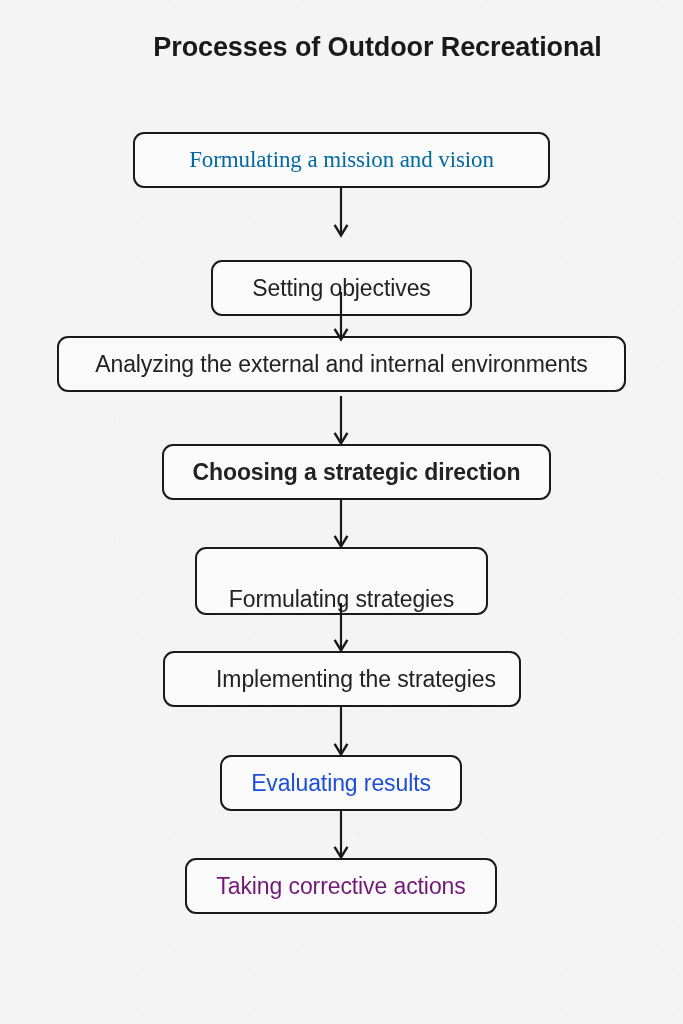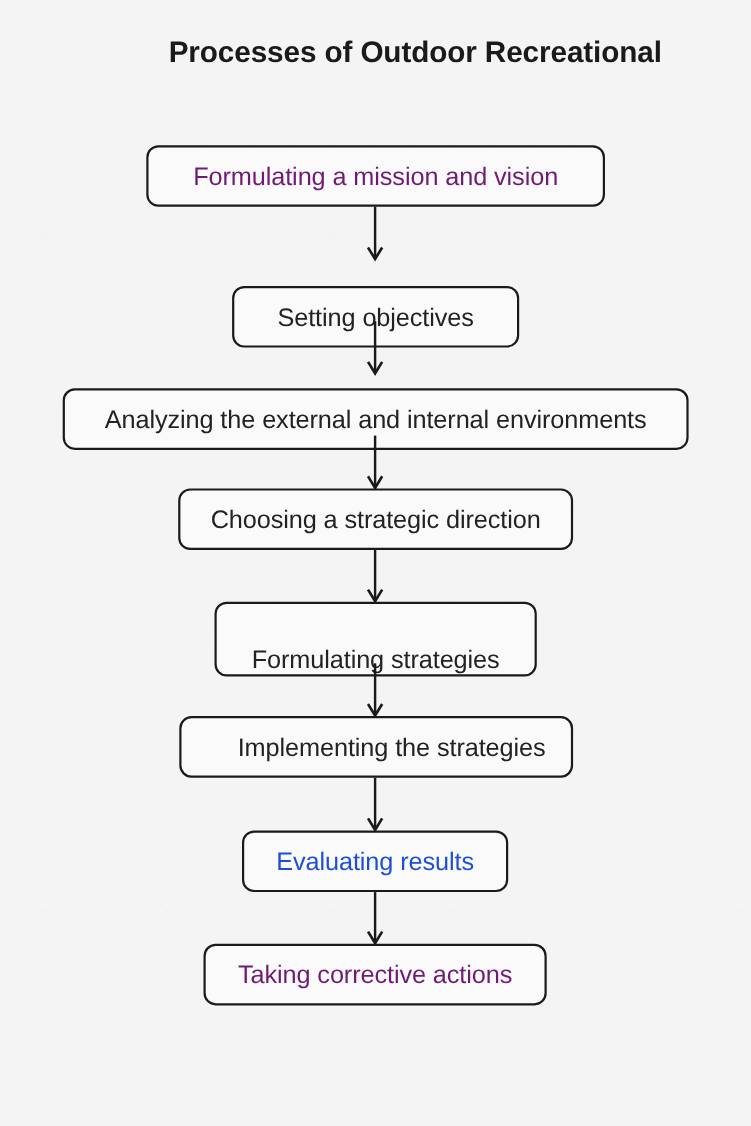--- a/index.html
+++ b/index.html
@@ -74,29 +74,29 @@
 <body>
 
 <div id="canvas">
 
   <div id="title">
     <span class="line">Processes of Outdoor Recreational</span>
   </div>
 
   <div id="nodes-layer">
       <div class="flow-node" style="left: 133px; top: 132px; width: 417px; height: 56px; background: rgb(250, 250, 250); border-color: rgb(26, 26, 26);">
-        <span style="color: #701a75;">Formulating a mission and vision</span>
+        <span style="color: #0369a1; font-family: Liberation Serif, serif;">Formulating a mission and vision</span>
       </div>
       <div class="flow-node" style="left: 211px; top: 236px; width: 261px; height: 56px; background: rgb(250, 250, 250); border-color: rgb(26, 26, 26); margin-top: 24px;">
         <span style="color: rgb(34, 34, 34);">Setting objectives</span>
       </div>
-      <div class="flow-node" style="left: 57px; top: 353px; width: 569px; height: 56px; background: rgb(250, 250, 250); border-color: rgb(26, 26, 26);">
+      <div class="flow-node" style="left: 57px; top: 336px; width: 569px; height: 56px; background: rgb(250, 250, 250); border-color: rgb(26, 26, 26);">
         <span style="color: rgb(34, 34, 34);">Analyzing the external and internal environments</span>
       </div>
-      <div class="flow-node" style="left: 162px; top: 444px; width: 359px; height: 56px; background: rgb(250, 250, 250); border-color: rgb(26, 26, 26);">
+      <div class="flow-node" style="left: 162px; top: 444px; width: 389px; height: 56px; background: rgb(250, 250, 250); border-color: rgb(26, 26, 26); font-weight: bold;">
         <span style="color: rgb(34, 34, 34);">Choosing a strategic direction</span>
       </div>
       <div class="flow-node" style="left: 195px; top: 547px; width: 293px; height: 68px; background: rgb(250, 250, 250); border-color: rgb(26, 26, 26); align-items: flex-end;">
         <span style="color: rgb(34, 34, 34);">Formulating strategies</span>
       </div>
       <div class="flow-node" style="left: 163px; top: 651px; width: 358px; height: 56px; background: rgb(250, 250, 250); border-color: rgb(26, 26, 26); padding-left: 28px;">
         <span style="color: rgb(34, 34, 34);">Implementing the strategies</span>
       </div>
       <div class="flow-node" style="left: 220px; top: 755px; width: 242px; height: 56px; background: rgb(250, 250, 250); border-color: rgb(26, 26, 26);">
         <span style="color: #1d4ed8;">Evaluating results</span>

